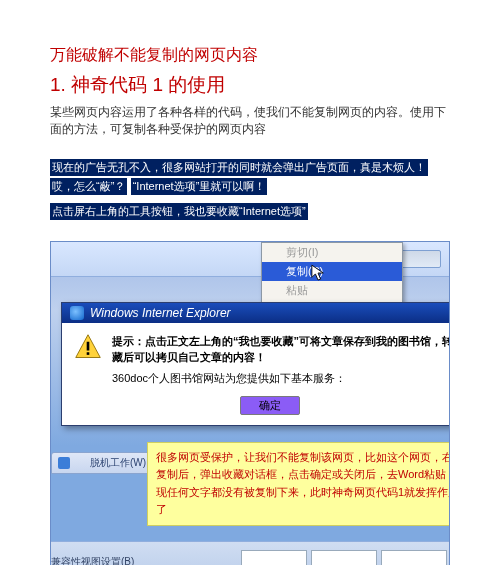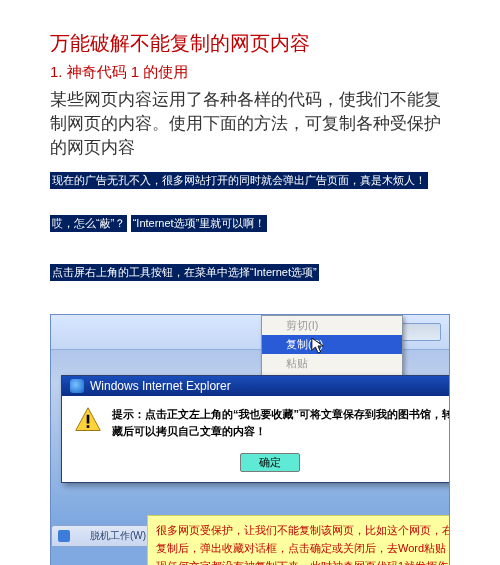--- a/index.html
+++ b/index.html
@@ -6,42 +6,42 @@
     margin: 0;
     padding: 30px 50px;
     font-family: "Microsoft YaHei", SimSun, sans-serif;
     font-size: 12px;
     background: #fff;
     width: 500px;
     box-sizing: border-box;
   }
   h1 {
     color: #c00000;
-    font-size: 20px;
+    font-size: 16px;
+    font-weight: normal;
+    margin: 15px 0 6px 0;
+  }
+  h2 {
+    color: #c00000;
+    font-size: 19px;
     font-weight: normal;
     margin: 0 0 6px 0;
   }
-  h2 {
-    color: #c00000;
-    font-size: 15px;
-    font-weight: normal;
-    margin: 0 0 6px 0;
-  }
   .intro {
-    font-size: 17px;
+    font-size: 12px;
     color: #333;
-    margin-bottom: 0;
+    margin-bottom: 20px;
     line-height: 1.4;
   }
   .hl {
     background: #002060;
     color: #fff;
     padding: 1px 2px;
     display: inline-block;
-    margin: 13px 0;
+    margin: 1px 0;
     font-size: 11px;
   }
   .stage {
     position: relative;
     margin-top: 20px;
     height: 340px;
     background: linear-gradient(#9fb9e6, #bfd1ee 20%, #7fa9e0 60%);
     border: 1px solid #6a8cc8;
     overflow: hidden;
   }
@@ -109,20 +109,21 @@
   }
   .dialog .titlebar {
     background: linear-gradient(#1a4dbb, #0b2e85);
     color: #fff;
     font-size: 12px;
     padding: 3px 8px;
     display: flex;
     align-items: center;
     gap: 6px;
     font-family: Tahoma, sans-serif;
+    font-style: italic;
   }
   .titlebar .eicon {
     width: 14px; height: 14px;
     background: radial-gradient(circle at 40% 40%, #7cc0ff, #1166cc);
     border-radius: 3px;
   }
   .dialog .body {
     display: flex;
     padding: 10px 12px 6px 12px;
     gap: 10px;
@@ -133,21 +134,21 @@
   }
   .dialog .msg { line-height: 1.5; }
   .dialog .msg .bold { font-weight: bold; margin-bottom: 4px; }
   .dialog .btnrow {
     text-align: center;
     padding: 4px 0 10px 0;
   }
   .dialog button {
     font-size: 11px;
     padding: 1px 18px;
-    background: #5eead4;
+    background: #8b5cf6;
     border: 1px solid #7a7a7a;
     border-radius: 2px;
   }
   
   .yellowbox {
     position: absolute;
     left: 96px; right: -30px; top: 200px;
     background: #feff9e;
     border: 1px solid #cfcf60;
     color: #c00000;
@@ -194,21 +195,21 @@
 
 <h1>万能破解不能复制的网页内容</h1>
 <h2>1. 神奇代码 1 的使用</h2>
 <div class="intro">某些网页内容运用了各种各样的代码，使我们不能复制网页的内容。使用下面的方法，可复制各种受保护的网页内容</div>
 
 <div>
   <span class="hl">现在的广告无孔不入，很多网站打开的同时就会弹出广告页面，真是木烦人！</span><br>
   <span class="hl">哎，怎么“蔽”？</span>
   <span class="hl">“Internet选项”里就可以啊！</span>
   <div style="height:6px"></div>
-  <span class="hl">点击屏右上角的工具按钮，在菜单中选择“Internet选项”</span>
+  <span class="hl">点击屏右上角的工具按钮，我也要收藏“Internet选项”</span>
 </div>
 
 <div class="stage">
 
   <div class="browser-top">
     <div class="search-area">Live Search</div>
   </div>
 
   <div class="ctxmenu">
     <div class="row disabled">剪切(I)</div>
@@ -229,20 +230,21 @@
       <span>Windows Internet Explorer</span>
     </div>
     <div class="body">
       <svg class="warnicon" viewBox="0 0 32 32">
         <polygon points="16,2 30,28 2,28" fill="#ffd23a" stroke="#8a6a00" stroke-width="1"></polygon>
         <rect x="14.5" y="10" width="3" height="10" fill="#000"></rect>
         <rect x="14.5" y="22" width="3" height="3" fill="#000"></rect>
       </svg>
       <div class="msg">
         <div class="bold">提示：点击正文左上角的“我也要收藏”可将文章保存到我的图书馆，转收藏后可以拷贝自己文章的内容！</div>
+        <div>360doc个人图书馆网站为您提供如下基本服务：</div>
       </div>
     </div>
     <div class="btnrow">
       <button>确定</button>
     </div>
   </div>
 
   <div class="yellowbox">很多网页受保护，让我们不能复制该网页，比如这个网页，右键复制后，弹出收藏对话框，点击确定或关闭后，去Word粘贴，发现任何文字都没有被复制下来，此时神奇网页代码1就发挥作用了</div>
 
   <div class="task-tabs">

